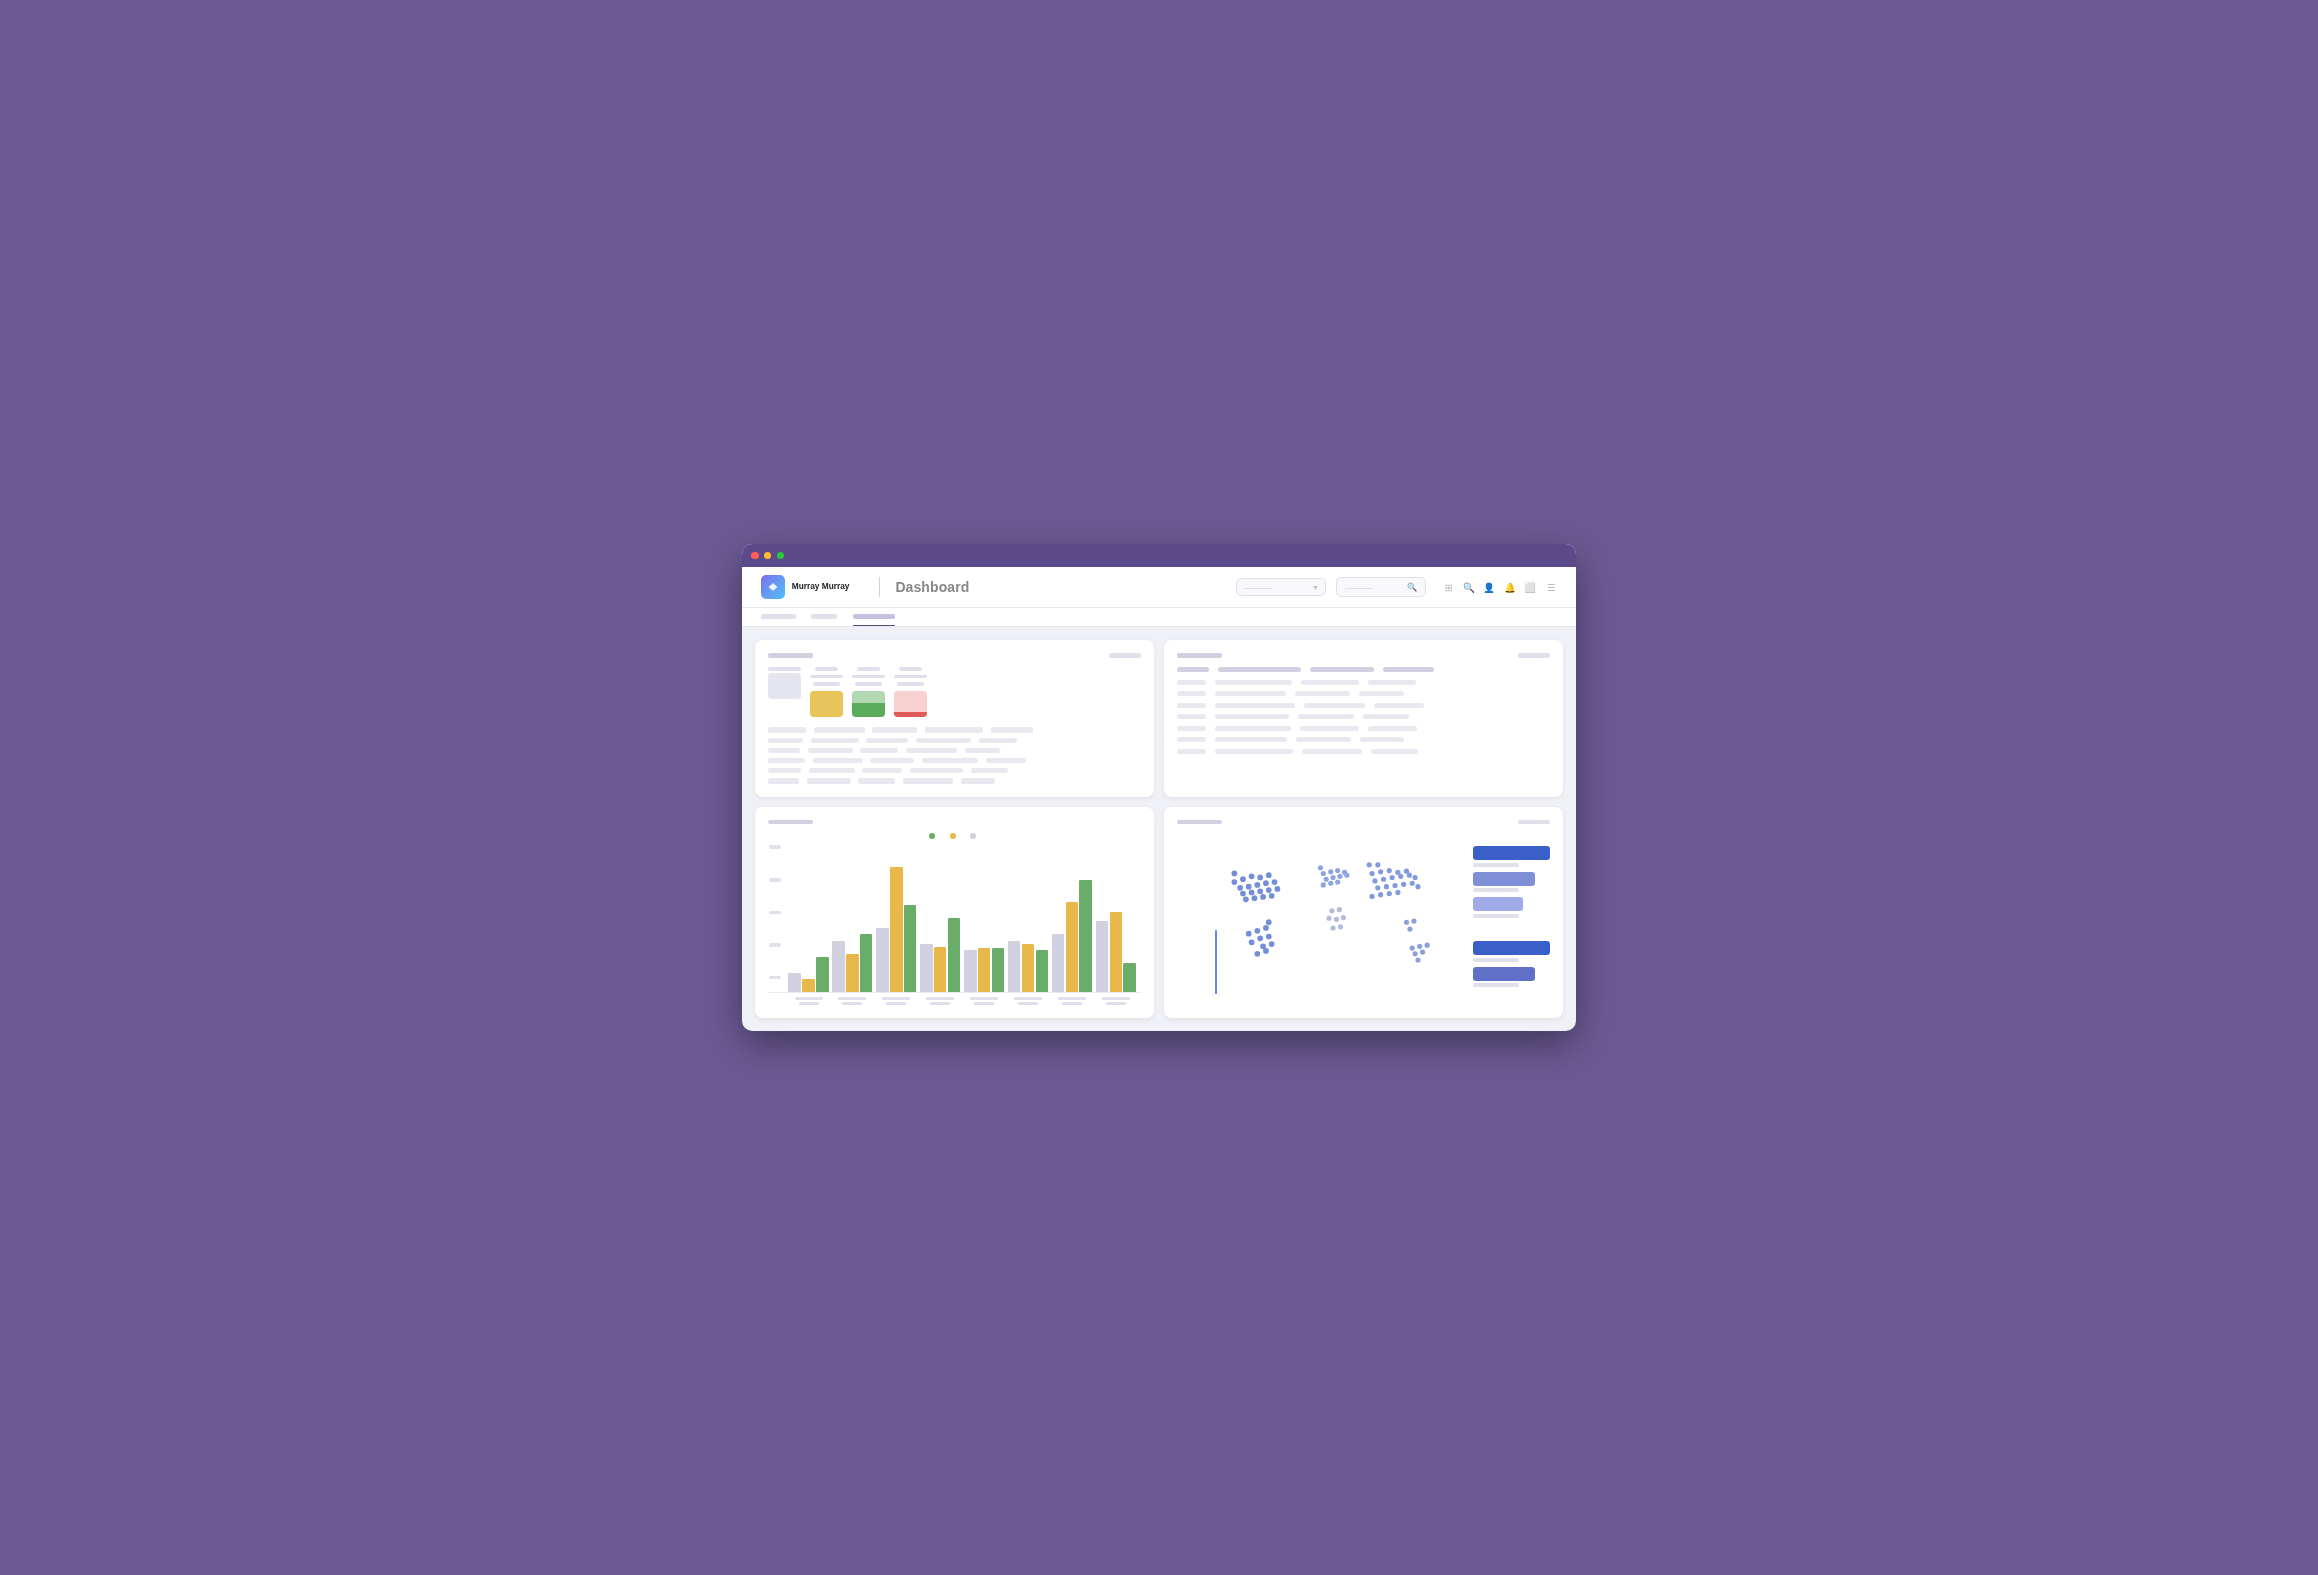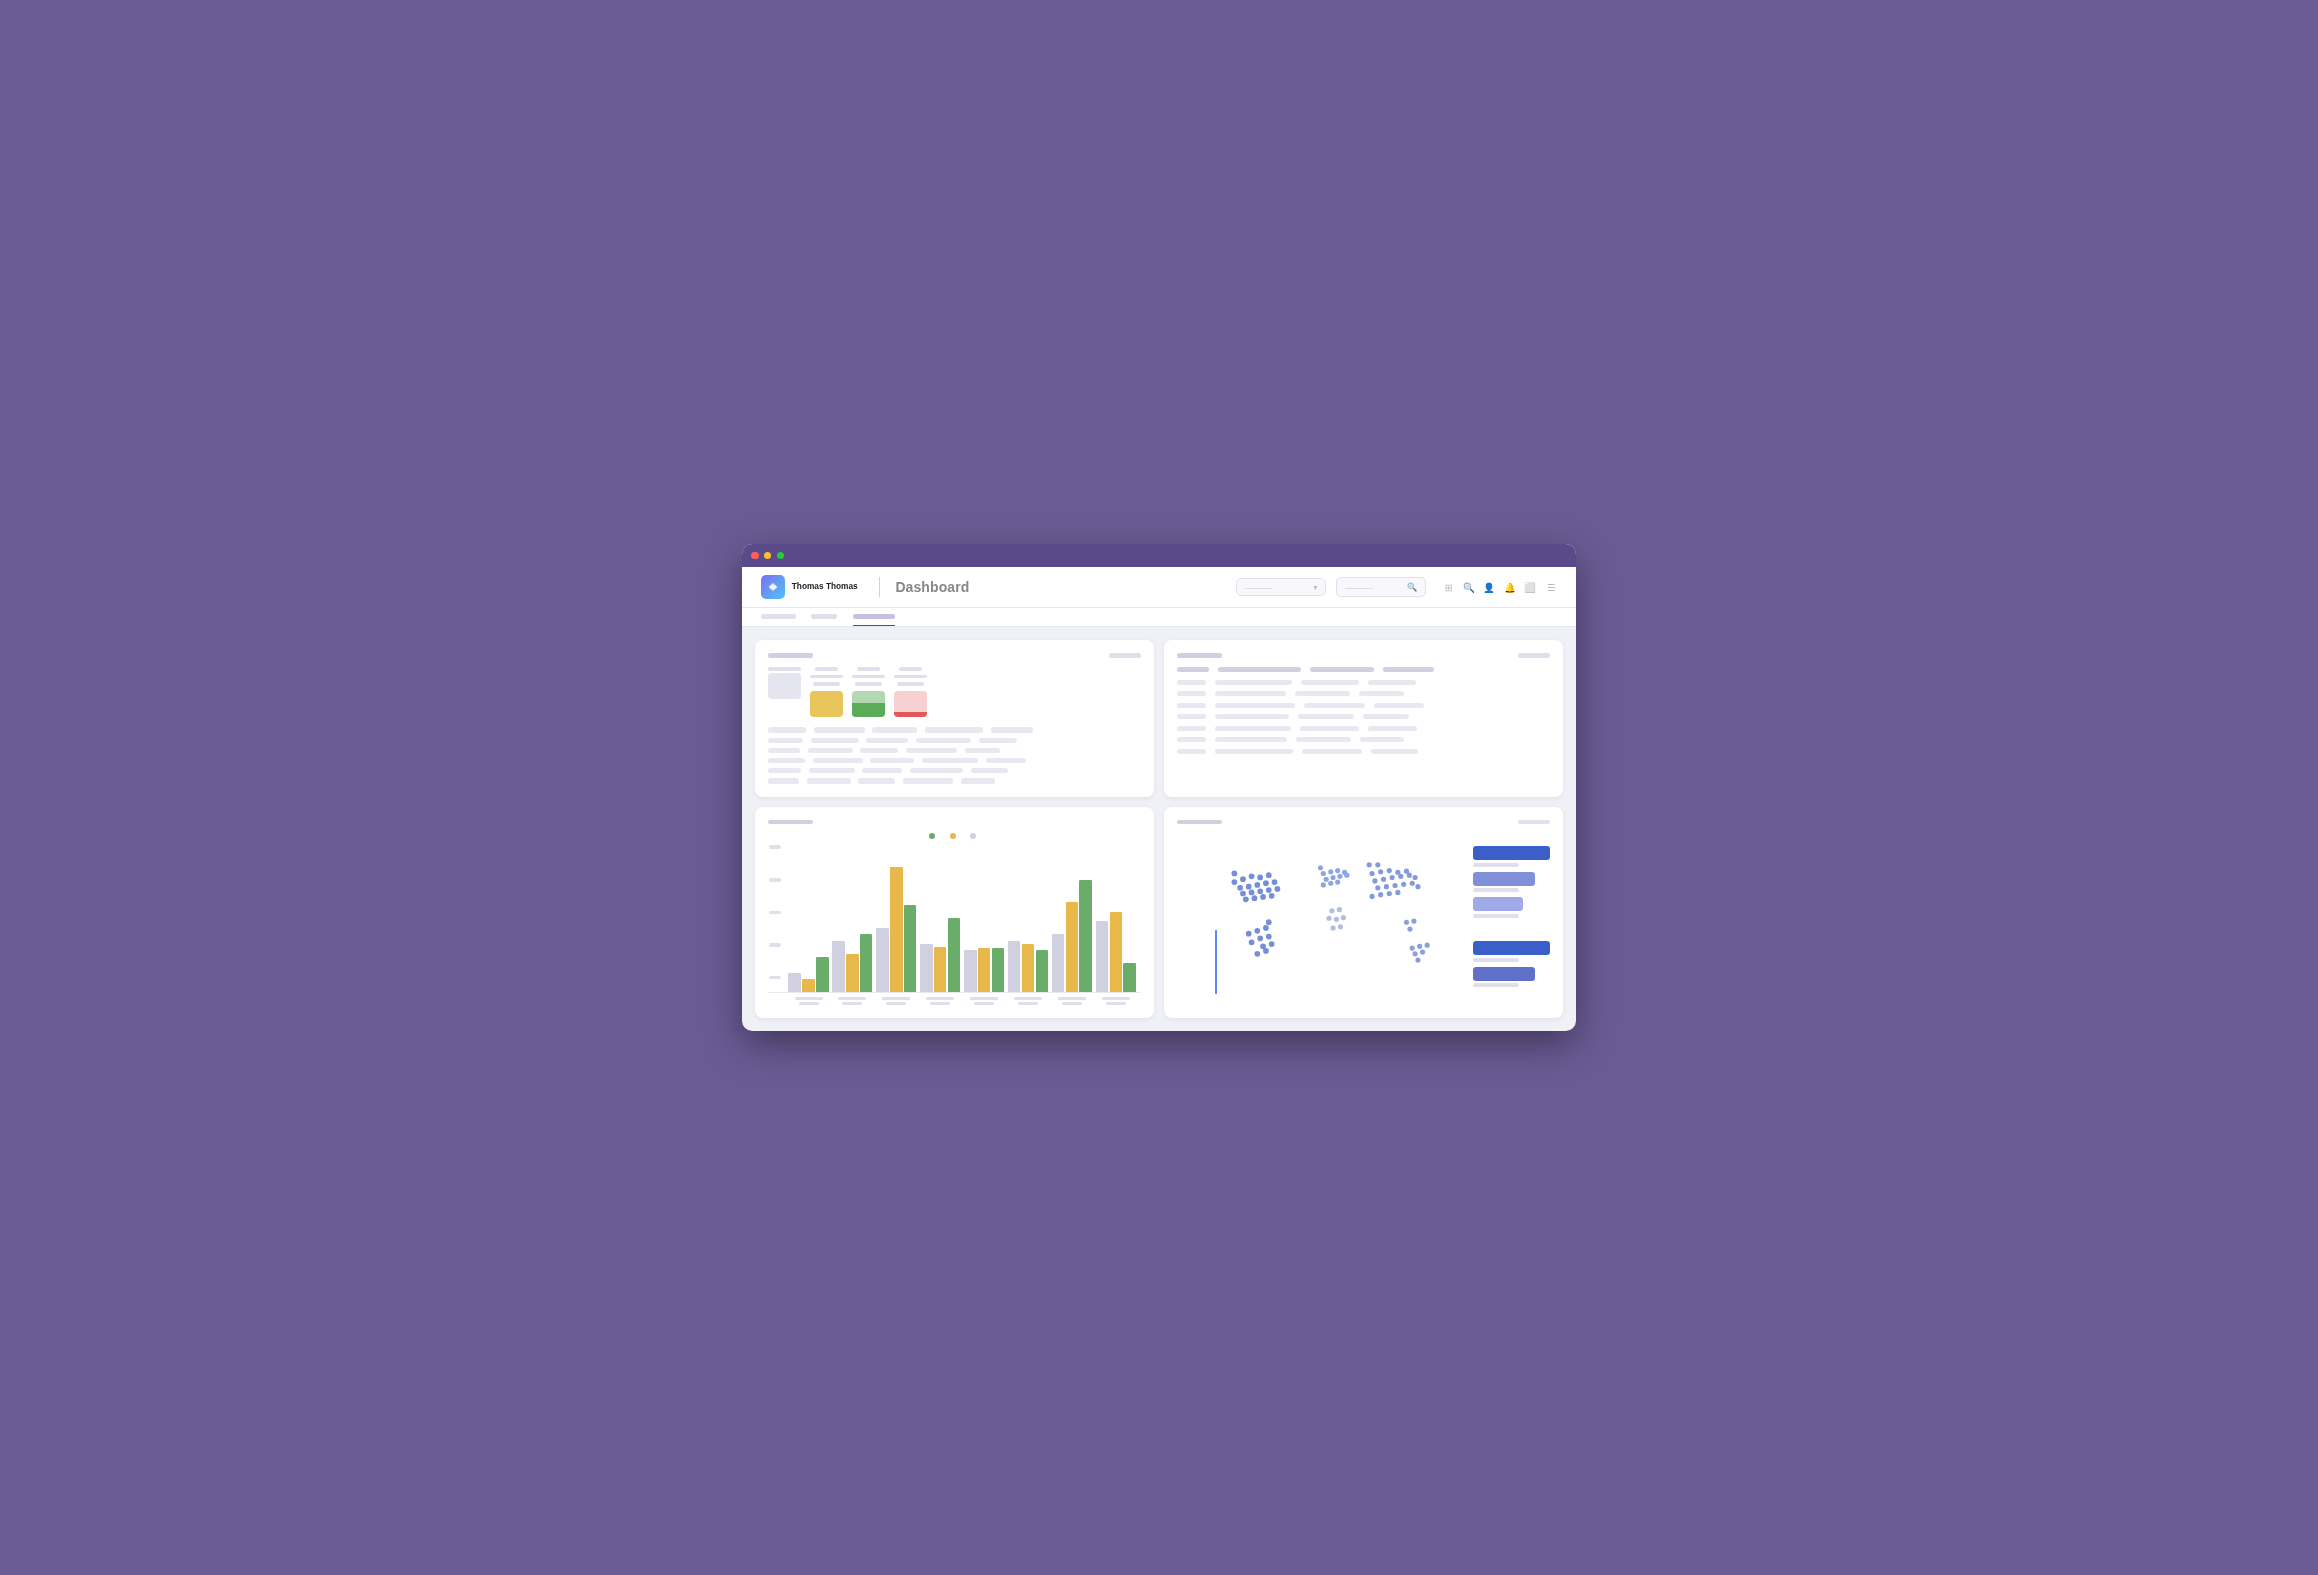--- a/index.html
+++ b/index.html
@@ -319,21 +319,21 @@
 
   <div class="header">
     <div class="logo-wrap">
       <div class="logo-icon">
         <svg width="14" height="14" viewBox="0 0 22 22" fill="none">
           <path d="M4 11 Q11 2 18 11 Q11 20 4 11Z" fill="white" opacity="0.8"></path>
           <path d="M11 4 Q20 11 11 18 Q2 11 11 4Z" fill="white" opacity="0.5"></path>
         </svg>
       </div>
       <div class="logo-text">
-        <span style="display:block; line-height:1.2">Thomas Thomas</span>
+        <span style="display:block; line-height:1.2">Murray Murray</span>
       </div>
     </div>
     <div class="header-divider"></div>
     <div class="page-title">Dashboard</div>
     <div class="header-spacer"></div>
     <div class="header-dropdown">
       <span style="color:#ccc; font-size:7px;">————</span>
       <span style="color:#bbb;">▾</span>
     </div>
     <div class="header-search">

